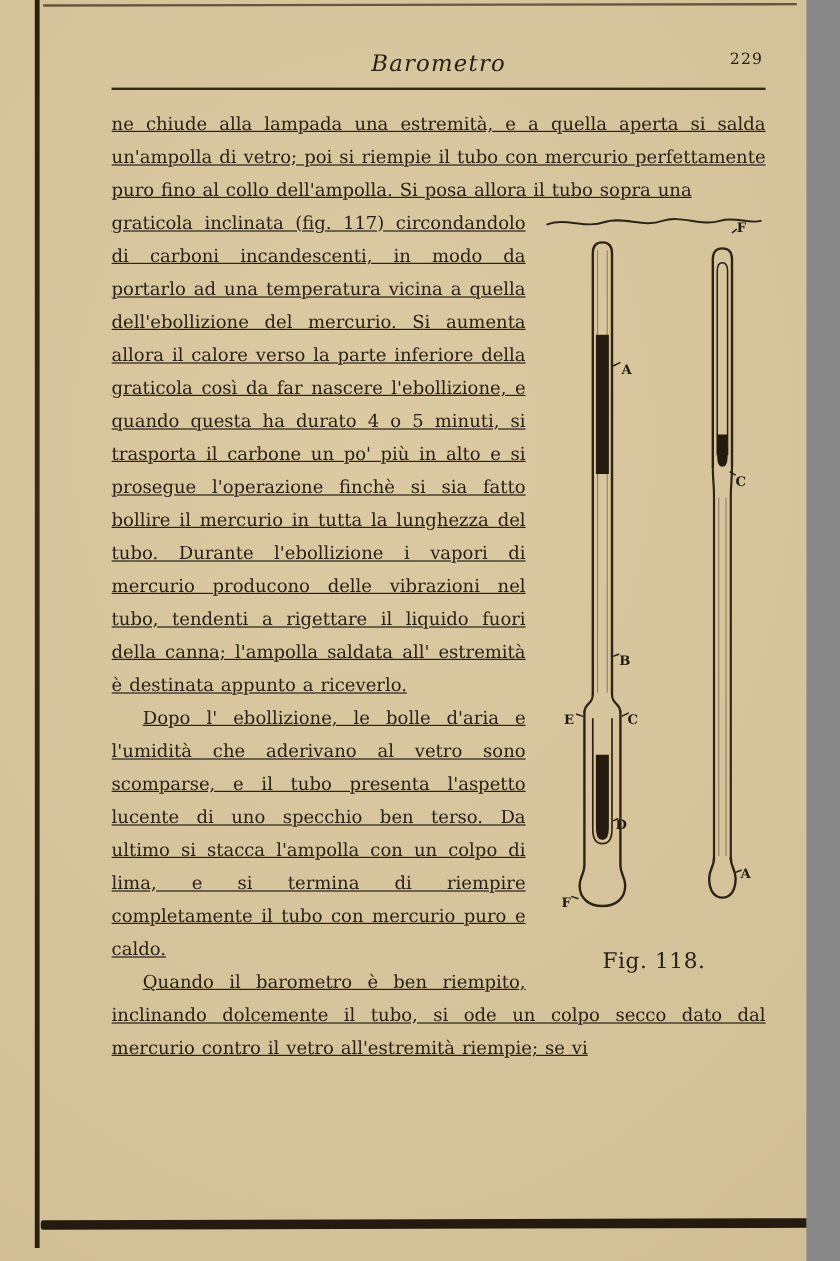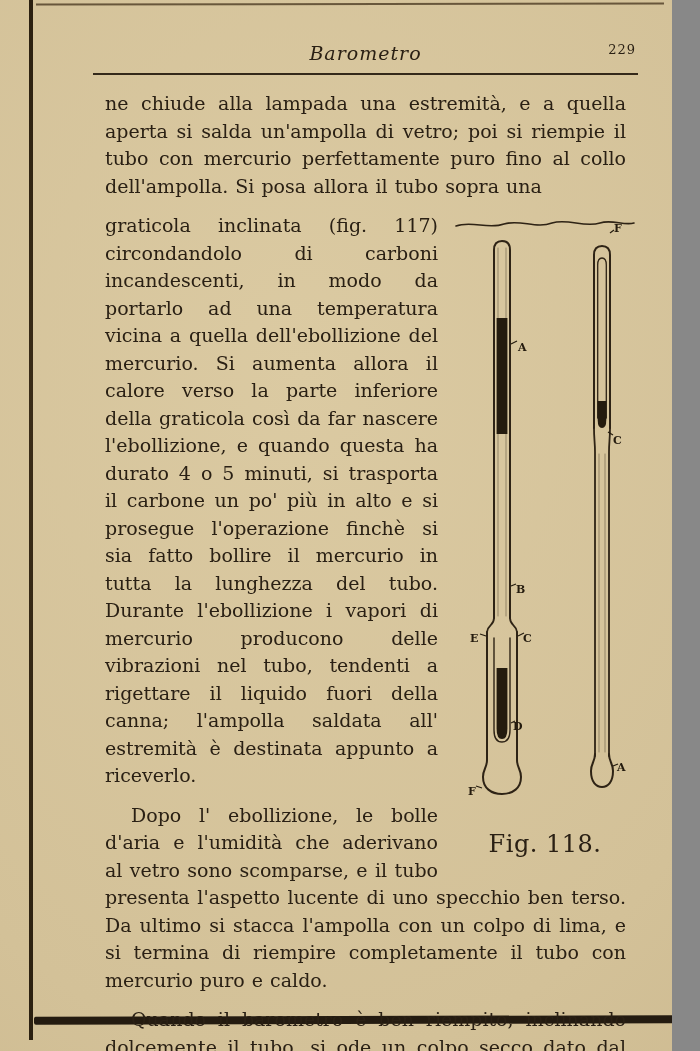--- a/index.html
+++ b/index.html
@@ -21,27 +21,27 @@
 
   .text-block { position:absolute; left:93px; top:42px; width:545px; }
 
   .running-header { position:relative; height:26px; }
   .header-title  { text-align:center; font-style:italic; font-size:19px;
                    letter-spacing:1px; }
   .header-page-number { position:absolute; right:2px; top:0; font-size:13px;
                    letter-spacing:1px; }
   .header-rule { border:none; border-top:2px solid #34291a; margin:5px 0 15px 0; }
 
-  .body-par { margin:12px; font-size:19px; line-height:27.5px; text-align:justify;
-              word-spacing:1px; hyphens:auto; }
+  .body-par { margin:0; font-size:15px; line-height:27.5px; text-align:justify;
+              word-spacing:1px; hyphens:auto;text-decoration:underline; }
   .body-par.indent { text-indent:26px; }
 
   figure.plate { float:right; width:186px; margin:6px 0 10px 14px; }
   figure.plate svg { display:block; }
-  figcaption { text-align:center; font-size:24px; margin-top:12px;
+  figcaption { text-align:center; font-size:18px; margin-top:12px;
                letter-spacing:.5px; }
   svg text { font-family:"DejaVu Serif","Liberation Serif",serif;
              font-size:11px; font-weight:600; fill:#241b0e; }
 </style>
 </head>
 <body>
 
 <div class="page">
 
   <div class="edge-left"></div>

